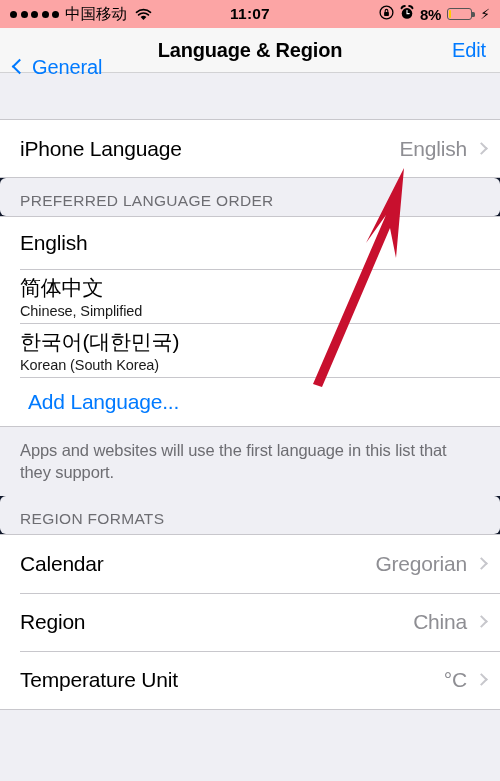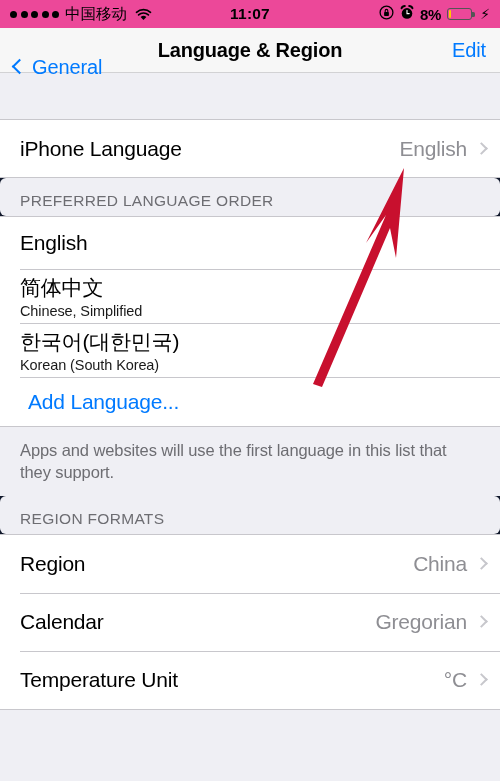--- a/index.html
+++ b/index.html
@@ -7,21 +7,21 @@
     width:500px; height:781px;
     font-family:"Liberation Sans","DejaVu Sans",sans-serif;
     background:#EFEFF4;
     overflow:hidden;
     -webkit-font-smoothing:antialiased;
   }
   #screen { position:relative; width:500px; height:781px; background:#EFEFF4; }
 
   
   .statusbar {
-    position:relative; height:28px; background:#ec4899;
+    position:relative; height:28px; background:#fca5a5;
     display:flex; align-items:center; padding:0 10px;
     font-size:15px; color:#000;
   }
   .sb-left { display:flex; align-items:center; gap:6px; }
   .dots { display:flex; gap:3.5px; align-items:center; }
   .dot { width:7px; height:7px; border-radius:50%; background:#000; }
   .carrier { font-size:15.5px; letter-spacing:0px; }
   .wifi { margin-left:2px; display:flex; align-items:flex-end; }
   .sb-center {
     position:absolute; left:0; right:0; text-align:center;
@@ -194,30 +194,30 @@
         <span class="row-link">Add Language...</span>
       </div>
     </div>
 
     <div class="sec-footer">Apps and websites will use the first language in this list that they support.</div>
 
     <div class="sec-header" style="padding-top:14px;">REGION FORMATS</div>
 
     <div class="group">
       <div class="row" style="min-height:58px;">
+        <span class="row-title">Calendar</span>
+        <span class="row-right">
+          <span class="row-value">Gregorian</span>
+          <span class="chev"></span>
+        </span>
+      </div>
+      <div class="row" style="min-height:58px;">
         <span class="row-title">Region</span>
         <span class="row-right">
           <span class="row-value">China</span>
-          <span class="chev"></span>
-        </span>
-      </div>
-      <div class="row" style="min-height:58px;">
-        <span class="row-title">Calendar</span>
-        <span class="row-right">
-          <span class="row-value">Gregorian</span>
           <span class="chev"></span>
         </span>
       </div>
       <div class="row" style="min-height:58px;">
         <span class="row-title">Temperature Unit</span>
         <span class="row-right">
           <span class="row-value">°C</span>
           <span class="chev"></span>
         </span>
       </div>

